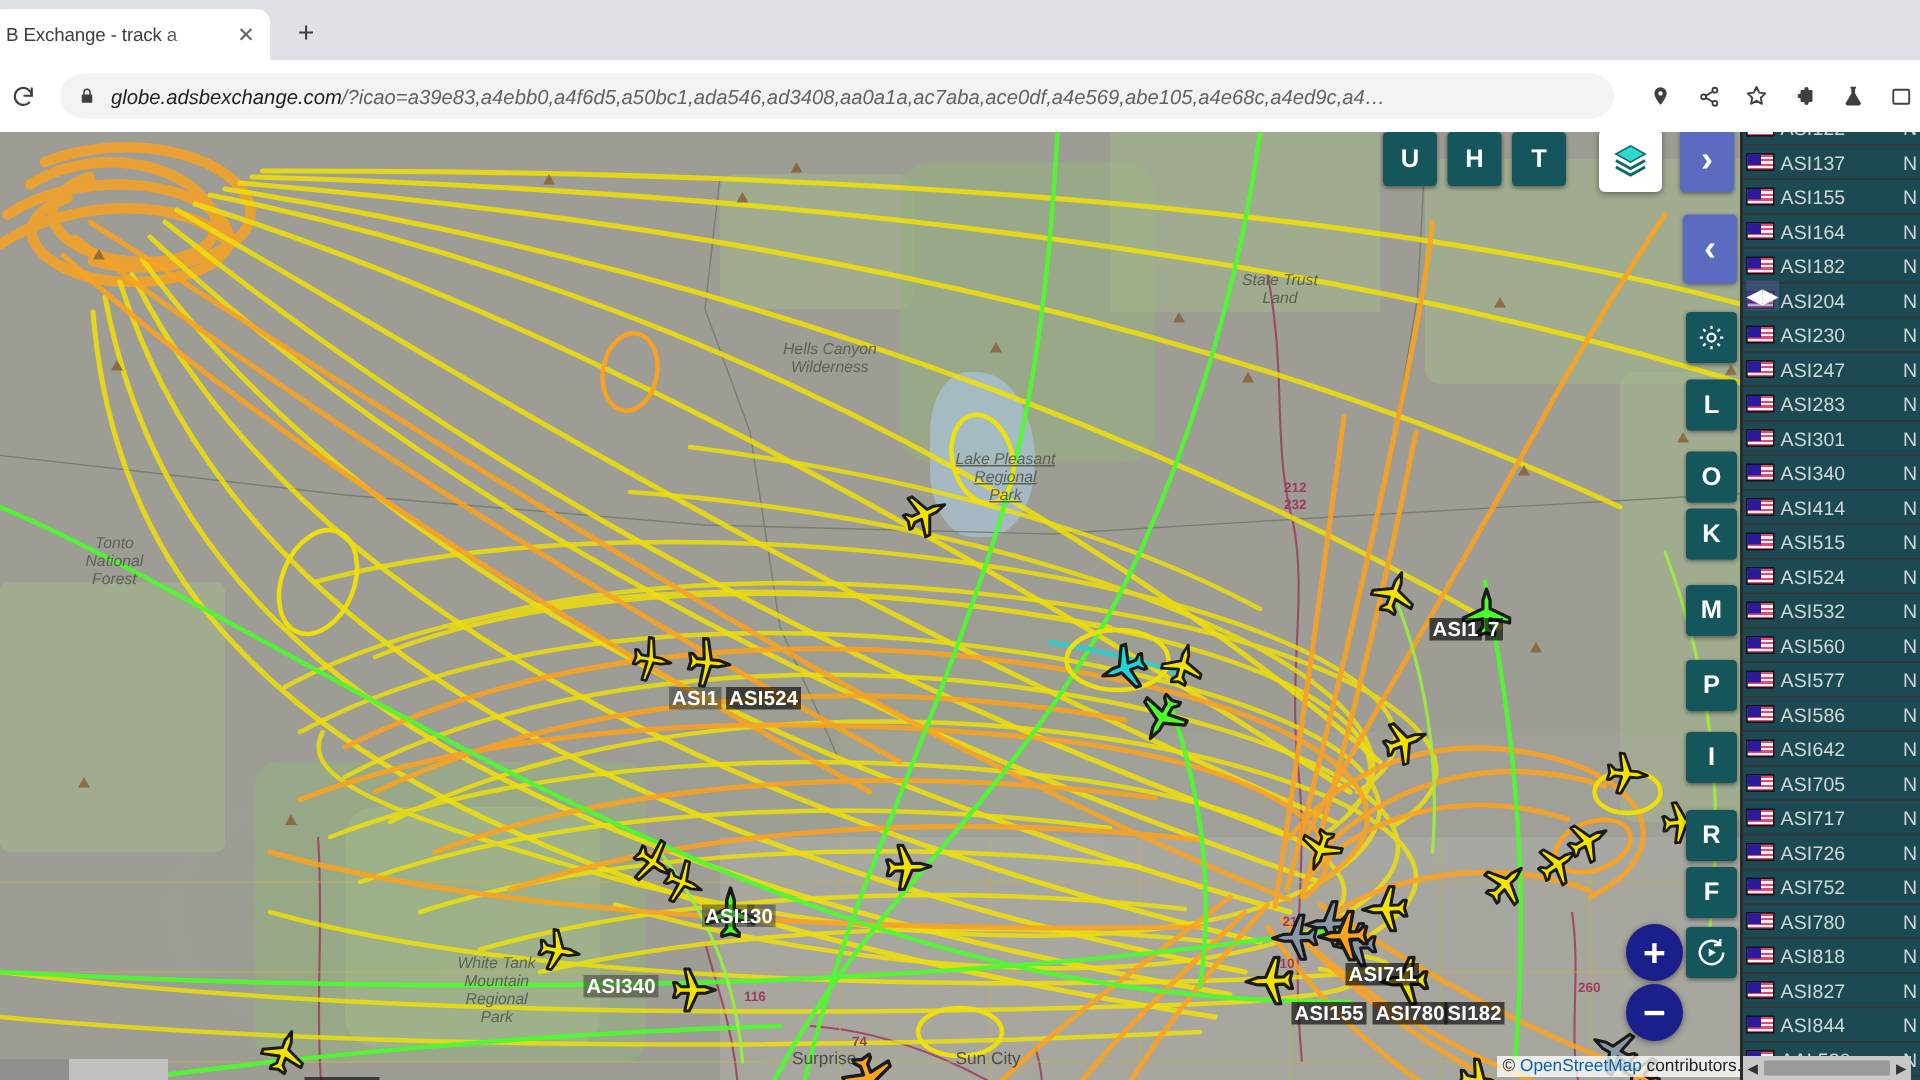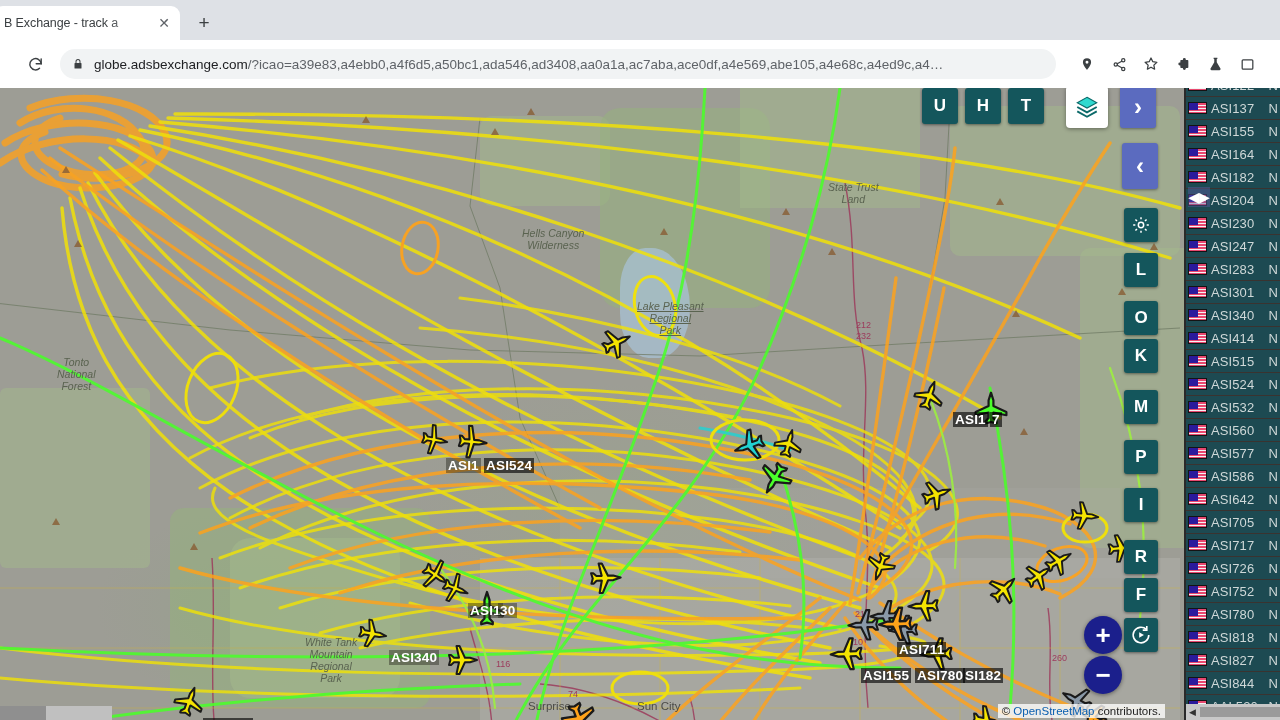--- a/index.html
+++ b/index.html
@@ -33,21 +33,21 @@
     font-size: 14px; color: #5f6368; flex: none;
   }
   .newtab {
     width: 28px; height: 28px; margin-left: 10px; margin-bottom: 3px;
     display: flex; align-items: center; justify-content: center;
     font-size: 19px; color: #3c4043; border-radius: 50%;
   }
 
   .toolbar {
     height: 48px; background: #ffffff; display: flex;
-    align-items: center; padding: 0 20px; gap: 4px;
+    align-items: center; padding: 0 0; gap: 4px; font-style: italic;
   }
   .tb-btn {
     width: 30px; height: 30px; border-radius: 50%; flex: none;
     display: flex; align-items: center; justify-content: center;
     color: #3c4043;
   }
   .omnibox {
     flex: 1; height: 30px; background: #f1f3f4; border-radius: 16px;
     display: flex; align-items: center; padding: 0 6px 0 12px;
     margin: 0 6px; overflow: hidden; min-width: 0;
@@ -81,21 +81,21 @@
 
   .maplabel {
     position: absolute; font-size: 10.5px; color: #5a6350;
     font-style: italic; white-space: nowrap; text-align: center;
     pointer-events: none; line-height: 1.15;
   }
   .maplabel.city {
     font-style: normal; color: #4c4c48; font-size: 11.5px; text-align: center;
   }
   .roadnum {
-    position: absolute; font-size: 9px; color: #9c3b5c; font-weight: normal;
+    position: absolute; font-size: 9px; color: #9c3b5c; font-weight: bold;
   }
 
   svg.overlay { position: absolute; inset: 0; width: 1280px; height: 632px; }
 
   
   .peak {
     position: absolute; width: 0; height: 0;
     border-left: 4px solid transparent; border-right: 4px solid transparent;
     border-bottom: 7px solid #8a6239; opacity: .85;
   }
@@ -136,21 +136,21 @@
   }
   .osm {
     position: absolute; right: 115px; bottom: 2px;
     background: rgba(255,255,255,.78); font-size: 11.5px;
     color: #222; padding: 1px 4px; white-space: nowrap; margin-top: 48px;
   }
   .osm a { color: #0b5fb0; text-decoration: none; }
 
   
   .sidebar {
-    position: absolute; right: 0; top: 88px; width: 96px; height: 632px;
+    position: absolute; right: 0; top: 88px; width: 120px; height: 632px;
     background: #1d4a52; overflow: hidden;
     border-left: 2px solid #2a2a2a;
   }
   .ac-row {
     display: flex; align-items: center; height: 23px;
     border-bottom: 1px solid #3a3330; padding-left: 2px; gap: 4px;
   }
   .flag {
     width: 19px; height: 12px; flex: none; position: relative;
     background: linear-gradient(180deg,

